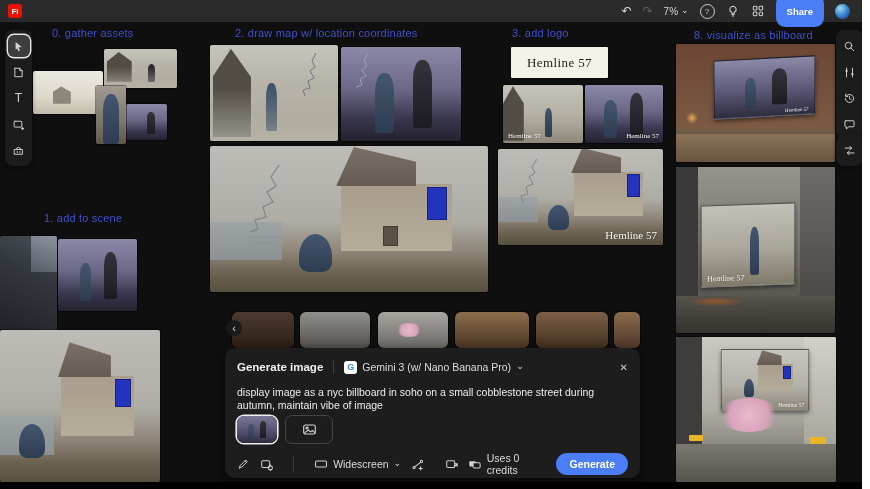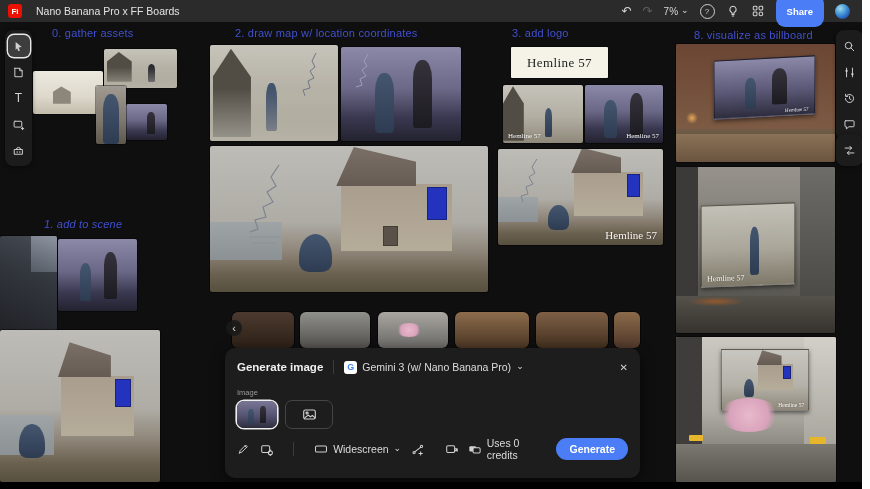--- a/index.html
+++ b/index.html
@@ -99,21 +99,20 @@
   .gen-btn{height:22px;padding:0 13px;border-radius:12px;border:none;background:#4a7df6;color:#fff;
            font-size:10.5px;font-weight:bold;display:flex;align-items:center;}
 </style>
 </head>
 <body>
 
 <div class="stage">
 
   <div class="topbar">
     <div class="fi-logo">Fi</div>
-    <div class="tb-title">Nano Banana Pro x FF Boards</div>
     <div class="tb-right">
       <span class="tb-ic">↶</span>
       <span class="tb-ic dim">↷</span>
       <span class="zoom-chip">
         <span>7%</span>
         <span class="chev">⌄</span>
       </span>
       <span class="help-ic">?</span>
       <span class="tb-ic">
         <svg class="ic" width="14" height="14" viewBox="0 0 16 16">
@@ -130,21 +129,21 @@
           </svg>
       </span>
       <button class="share-btn">Share</button>
       <span class="avatar"></span>
     </div>
   </div>
 
   <div class="canvas">
 
     <div class="ph-label" style="left:52px;top:5px;">0.  gather assets</div>
-    <div class="ph-label" style="left:44px;top:196px;font-style:italic;">1.  add to scene</div>
+    <div class="ph-label" style="left:44px;top:190px;">1.  add to scene</div>
     <div class="ph-label" style="left:235px;top:5px;text-align:center;">2. draw map w/ location coordinates</div>
     <div class="ph-label" style="left:512px;top:5px;">3. add logo</div>
     <div class="ph-label" style="left:694px;top:7px;">8. visualize as billboard</div>
 
     <div class="cimg sc-fog" style="left:104px;top:27px;width:73px;height:39px;">
       <div class="shape barn" style="left:4%;top:8%;width:34%;height:76%;"></div>
       <div class="shape fig" style="left:60%;top:38%;width:10%;height:46%;background:#2a2a2e;"></div>
       <div class="fogveil"></div>
     </div>
     <div class="cimg sc-white" style="left:33px;top:49px;width:70px;height:43px;">
@@ -281,21 +280,21 @@
       <div class="gp-head">
         <span class="gp-title">Generate image</span>
         <span class="gp-div"></span>
         <span class="model-chip">
           <span class="gbox">G</span>
           <span>Gemini 3 (w/ Nano Banana Pro)</span>
           <span style="font-size:9px;margin-top:-2px;">⌄</span>
         </span>
         <span class="gp-close">✕</span>
       </div>
-      <div class="gp-imglabel">Image</div>
+      <div class="gp-prompt">display image as a nyc billboard in soho on a small cobblestone street during autumn, maintain vibe of image</div>
       <div class="gp-thumbs">
         <div class="gp-thumb-sel">
           <div class="shape stone" style="left:58%;top:18%;width:15%;height:64%;"></div>
           <div class="shape fig" style="left:28%;top:30%;width:14%;height:58%;"></div>
         </div>
         <div class="gp-thumb-add">
           <svg class="ic" width="15" height="15" viewBox="0 0 16 16">
               <rect x="1.8" y="3.2" width="12.4" height="9.6" rx="1.8"></rect>
               <circle cx="5.4" cy="6.4" r="1.1"></circle>
               <path d="M3.2 11.4l3.4-2.8 2.4 1.9 2-1.6 2.8 2.5"></path>

